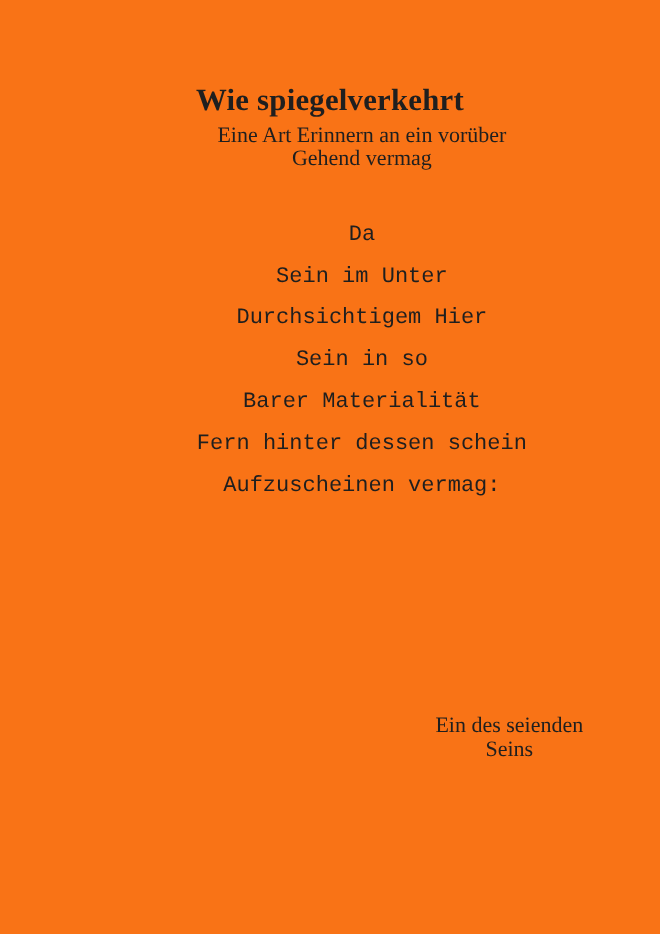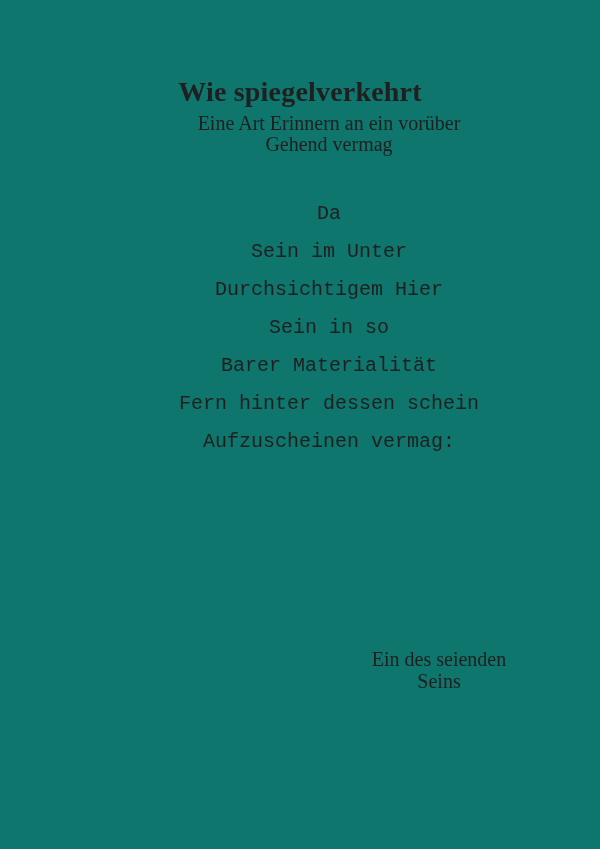--- a/index.html
+++ b/index.html
@@ -4,21 +4,21 @@
 <style>
   html, body {
     margin: 0;
     padding: 0;
     background: #ffffff;
   }
   .page {
     position: relative;
     width: 600px;
     height: 849px;
-    background: #0f766e;
+    background: #f97316;
     font-family: "Liberation Serif", "DejaVu Serif", serif;
     color: #1f1f1f;
     overflow: hidden;
   }
   .poem-title {
     position: absolute;
     top: 77px;
     left: 0;
     width: 100%;
     margin: 0;
@@ -47,21 +47,21 @@
     font-family: Liberation Mono, monospace;
   }
   .stanza-spaced .line {
     line-height: 21px;
   }
   .stanza-spaced .line + .line {
     margin-top: 17px;
   }
   .stanza-closing {
     top: 648px;
-    left: 332px;
+    left: 356px;
     width: 156px;
     text-align: center;
   }
   .stanza-closing .line {
     line-height: 22px;
   }
 </style>
 </head>
 <body>
 

